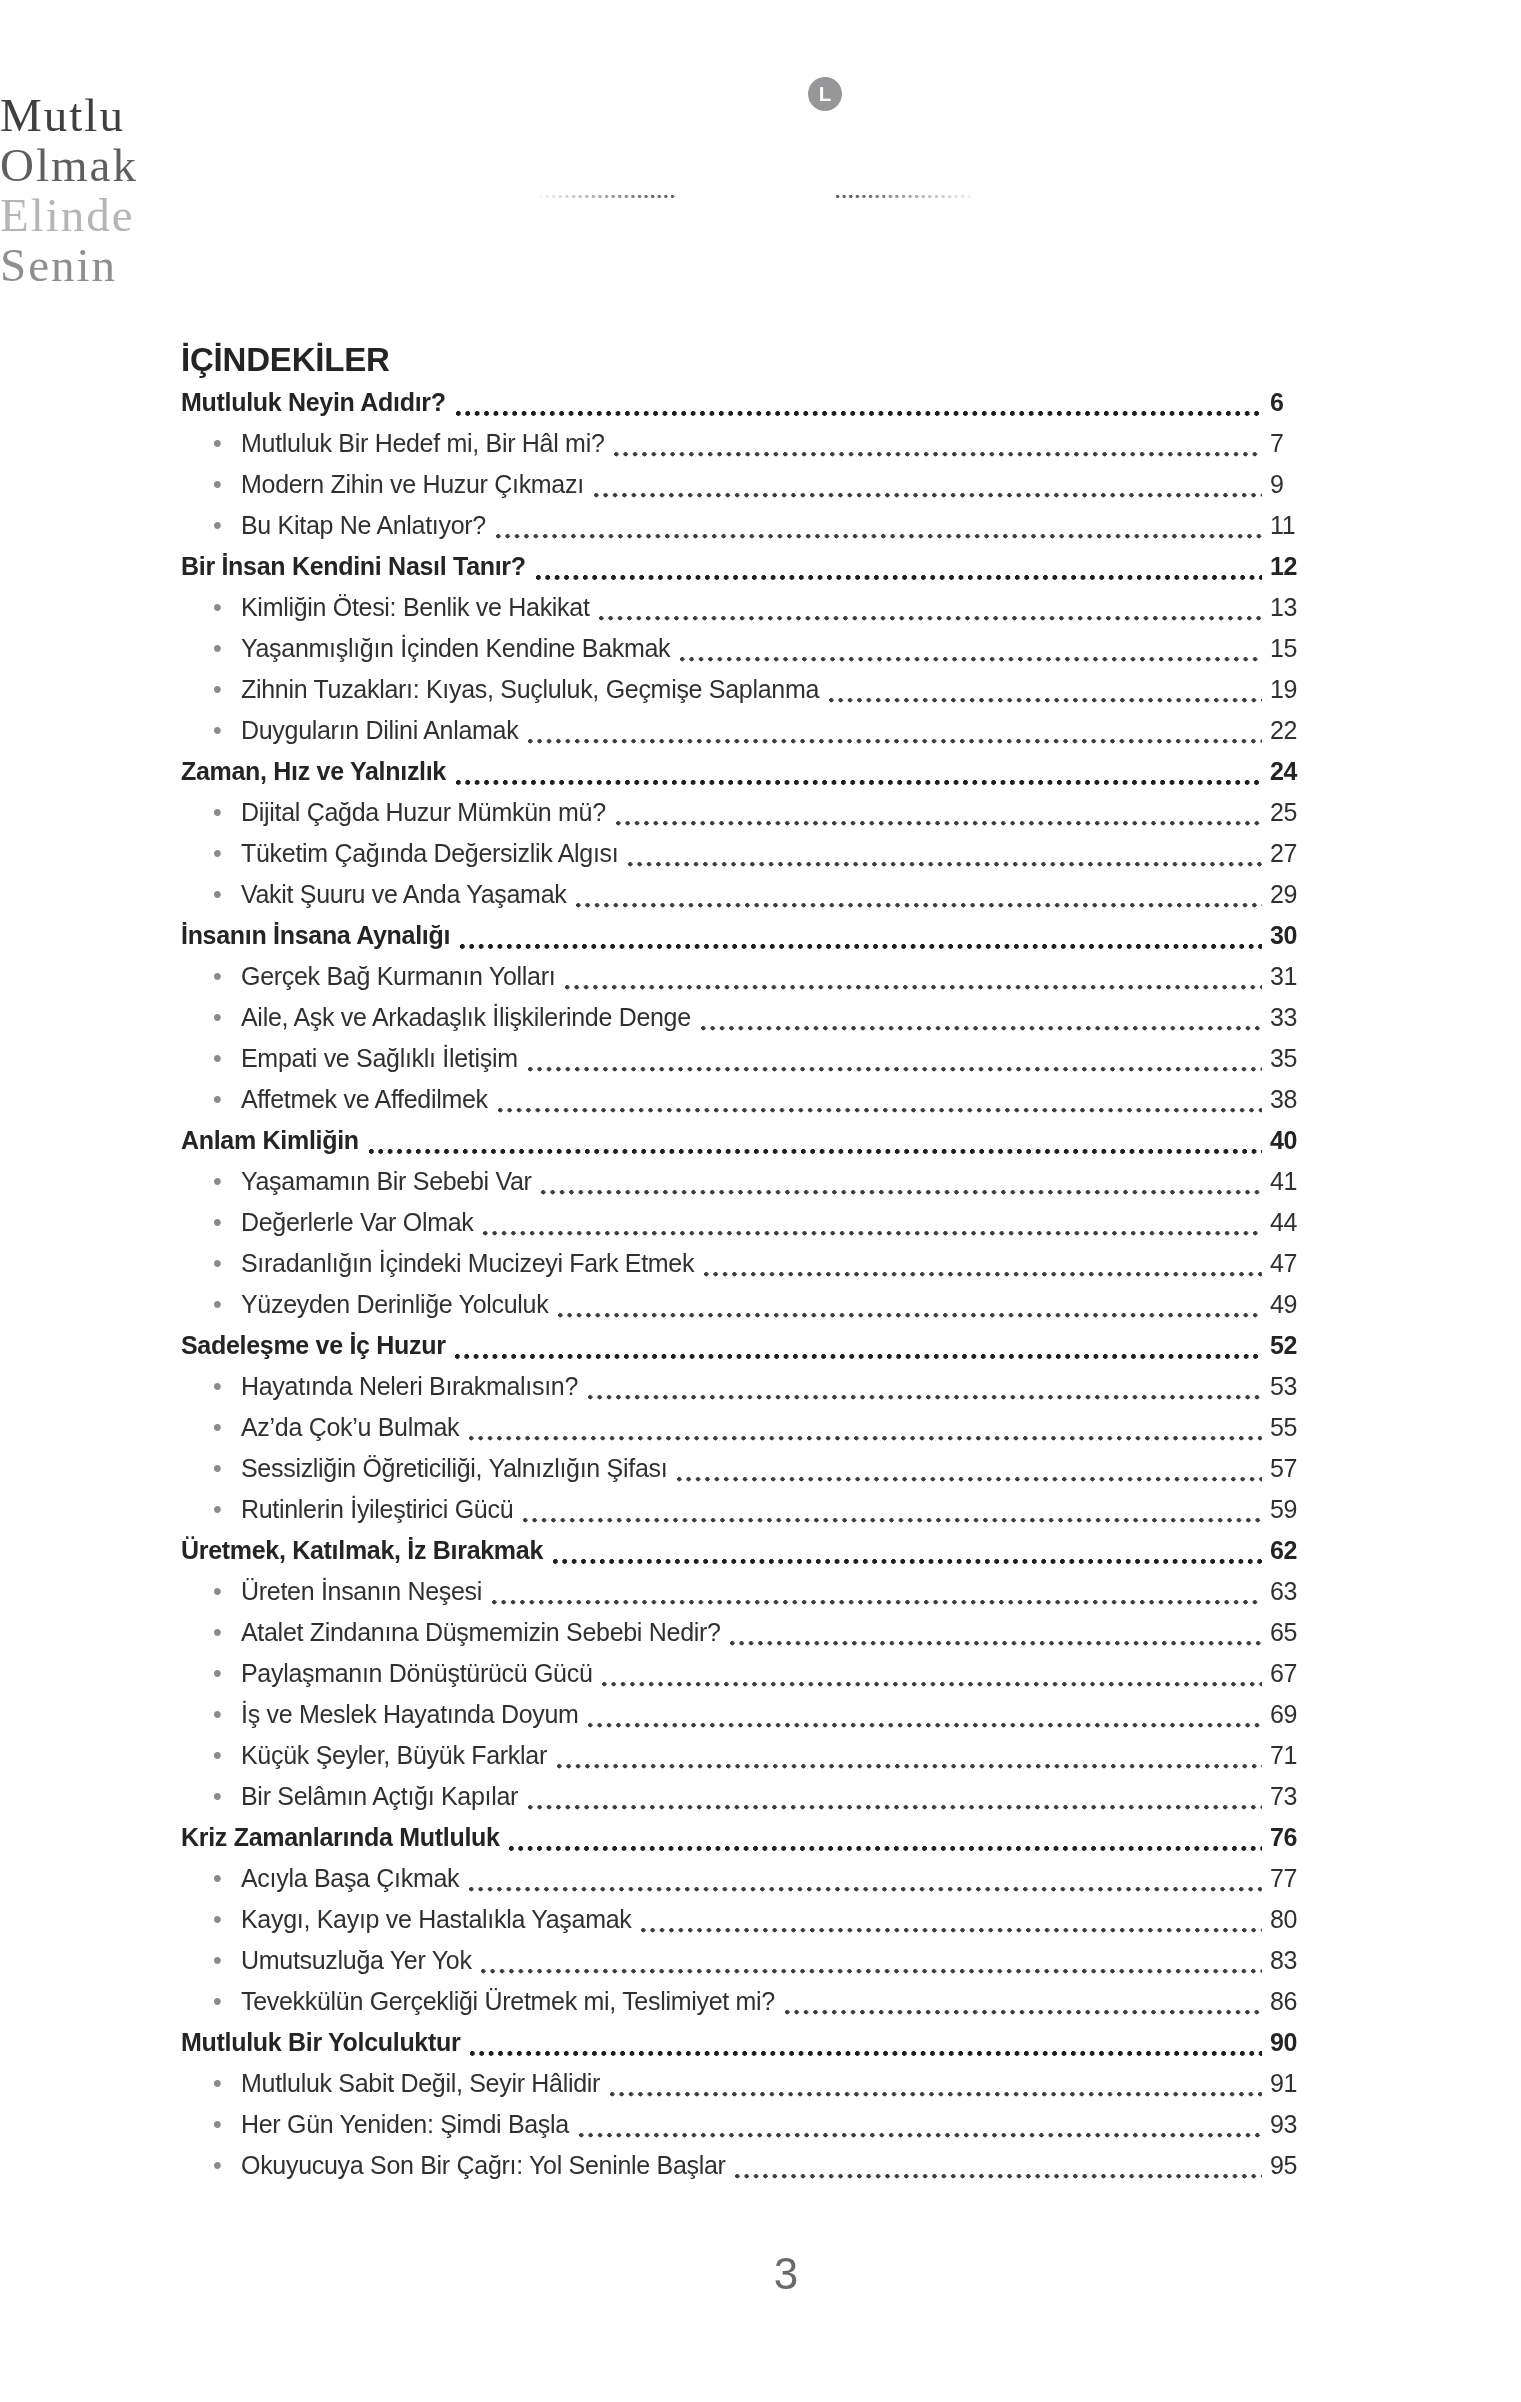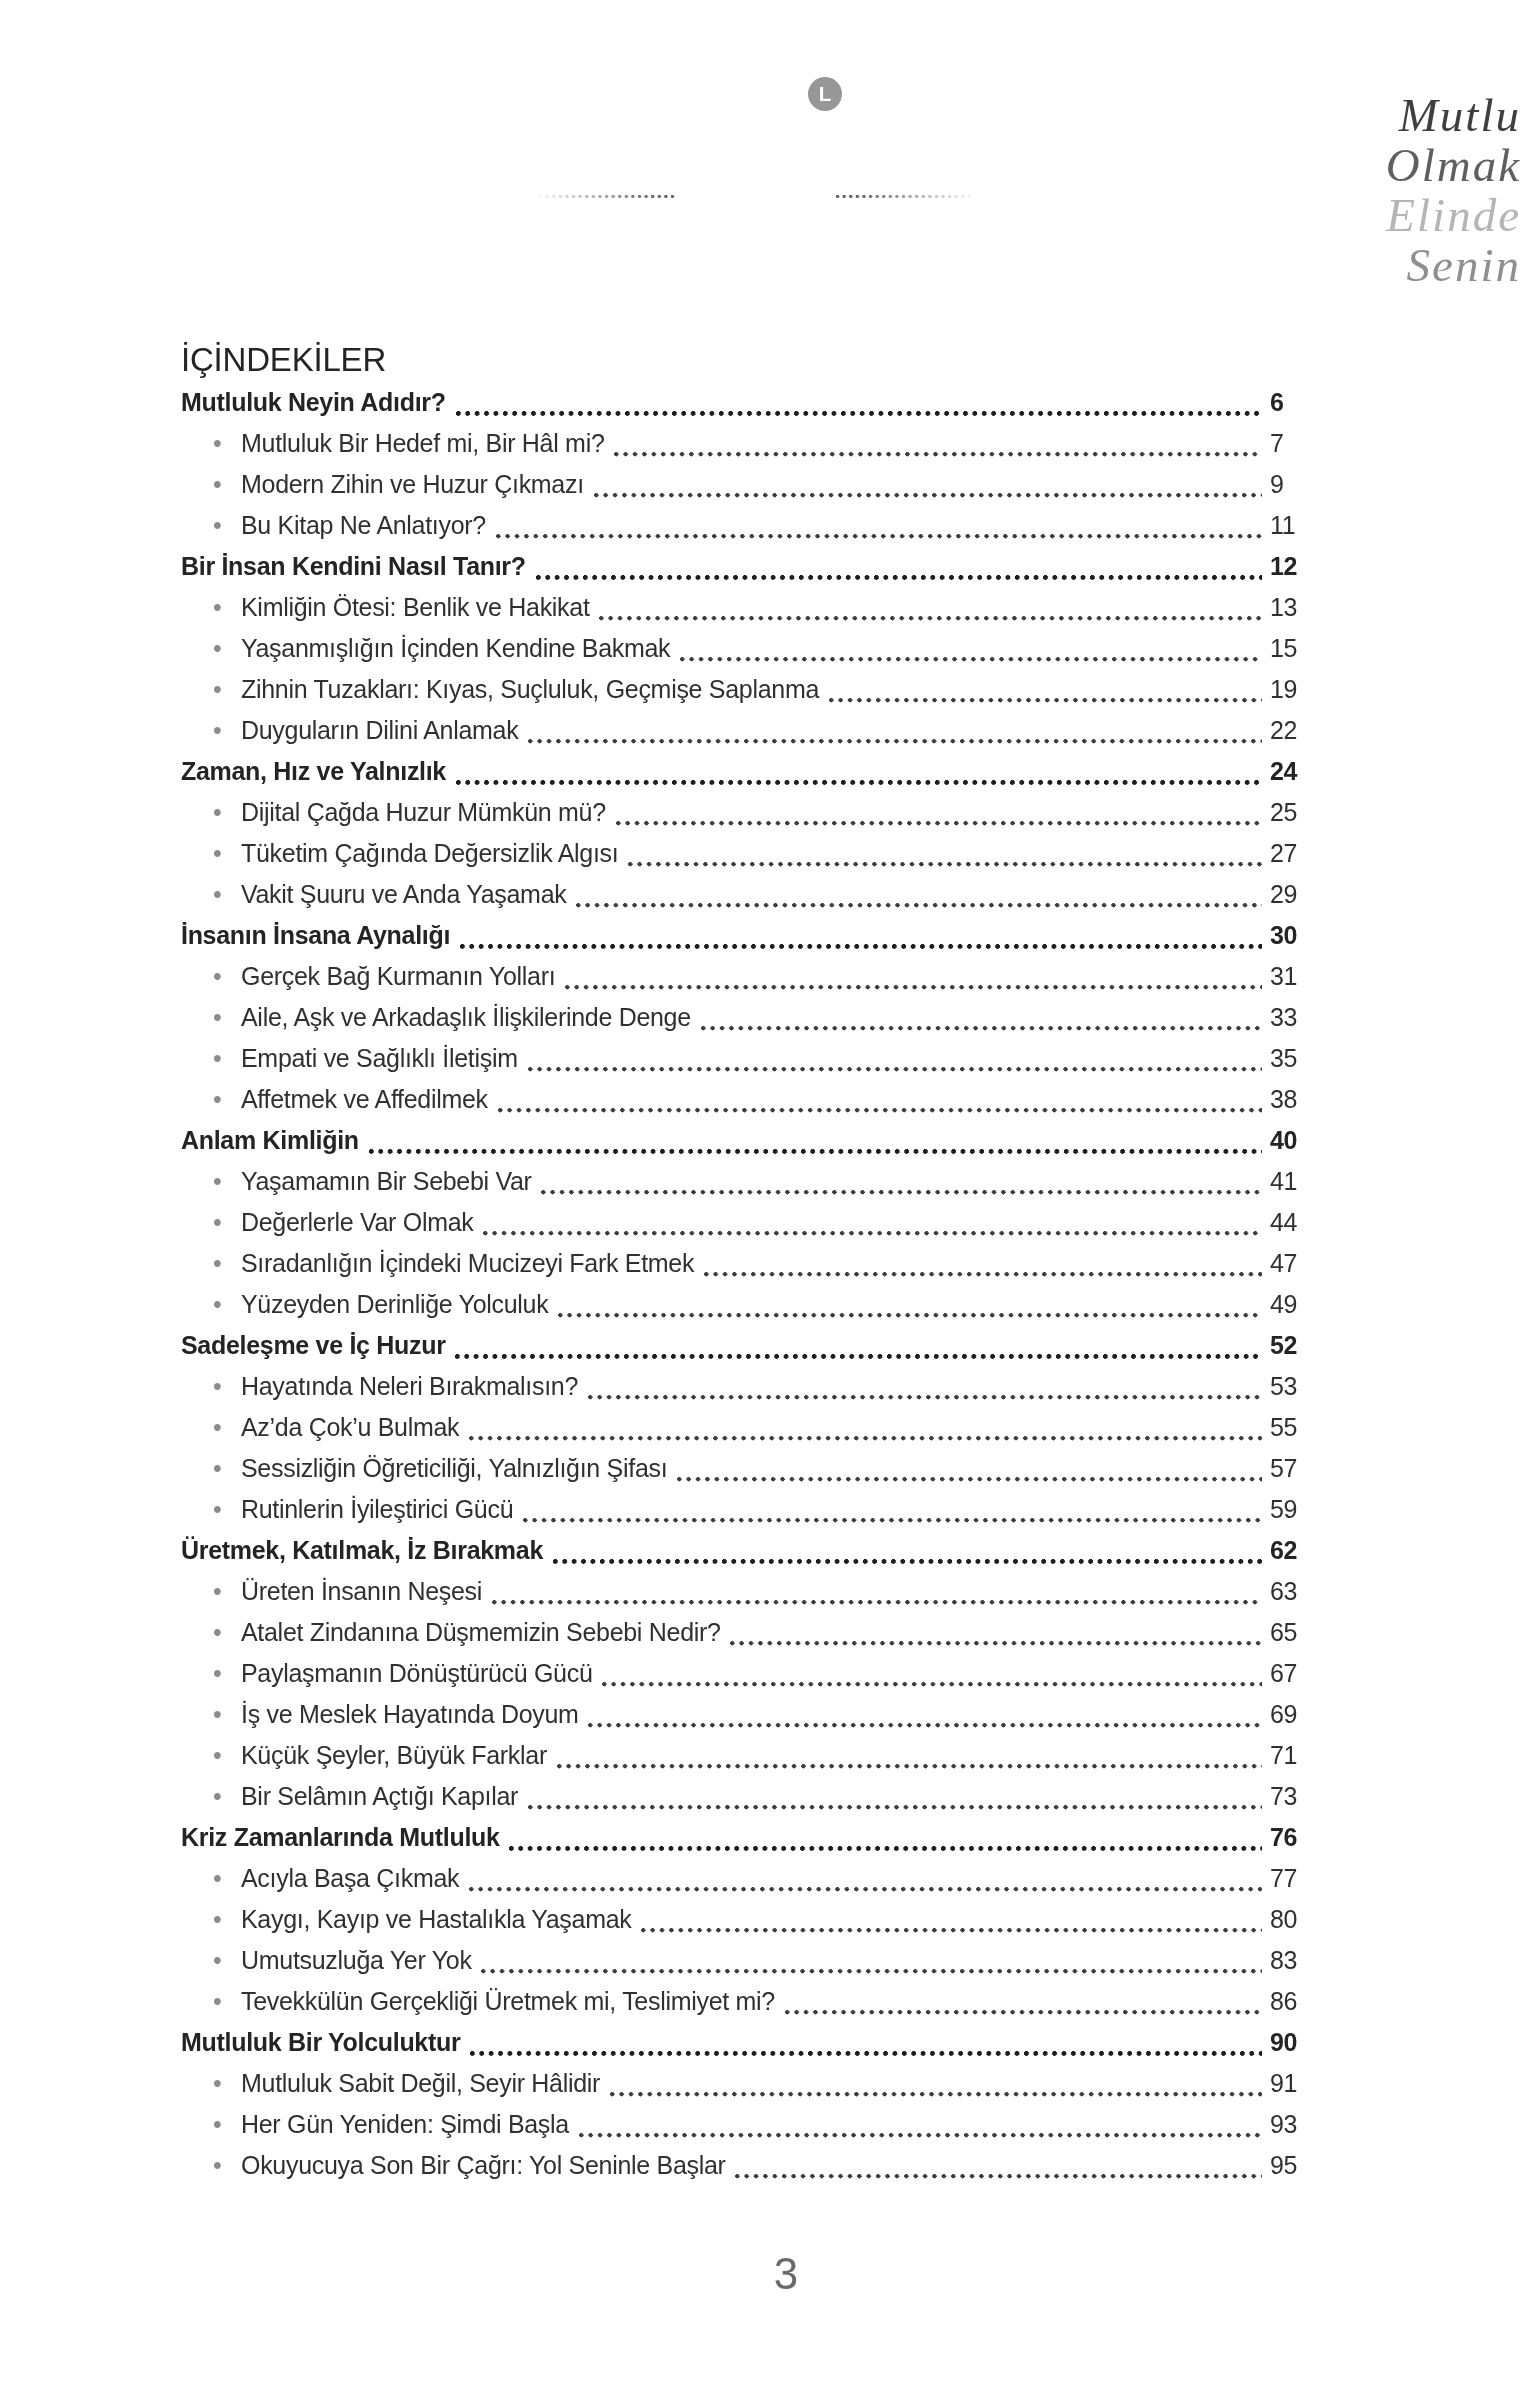--- a/index.html
+++ b/index.html
@@ -7,23 +7,22 @@
     width: 1521px; height: 2402px;
     background: #ffffff;
     position: relative;
     font-family: "Liberation Sans", sans-serif;
     overflow: hidden;
   }
 
   
   .logo {
     position: absolute; top: 90px; left: 0; width: 100%;
-    text-align: right;
+    text-align: left;
     font-family: "Liberation Serif", serif;
-    font-style: italic;
   }
   .logo-line {
     display: block;
     font-size: 47px;
     line-height: 50px;
     letter-spacing: 2px;
     font-weight: 400;
   }
   .logo-badge {
     position: absolute; left: 808px; top: 77px;
@@ -49,21 +48,21 @@
     left: 836px;
     -webkit-mask-image: linear-gradient(to right, rgba(0,0,0,1) 15%, rgba(0,0,0,0.06) 100%);
             mask-image: linear-gradient(to right, rgba(0,0,0,1) 15%, rgba(0,0,0,0.06) 100%);
   }
 
   
   .toc {
     position: absolute; left: 181px; top: 337px; width: 1159px;
   }
   .toc-heading {
-    font-size: 33px; font-weight: 400;
+    font-size: 33px; font-weight: 700;
     line-height: 45px;
     color: #242426;
     letter-spacing: -0.2px;
   }
   .row {
     display: flex;
     height: 41px;
     line-height: 41px;
     font-size: 25px;
     white-space: nowrap;

